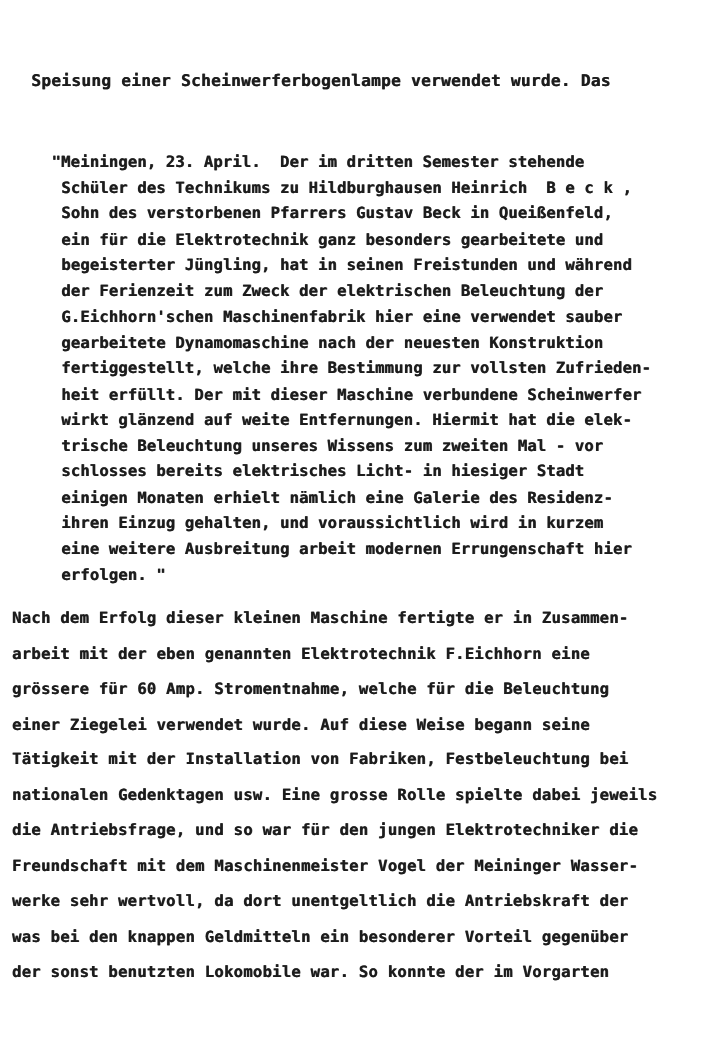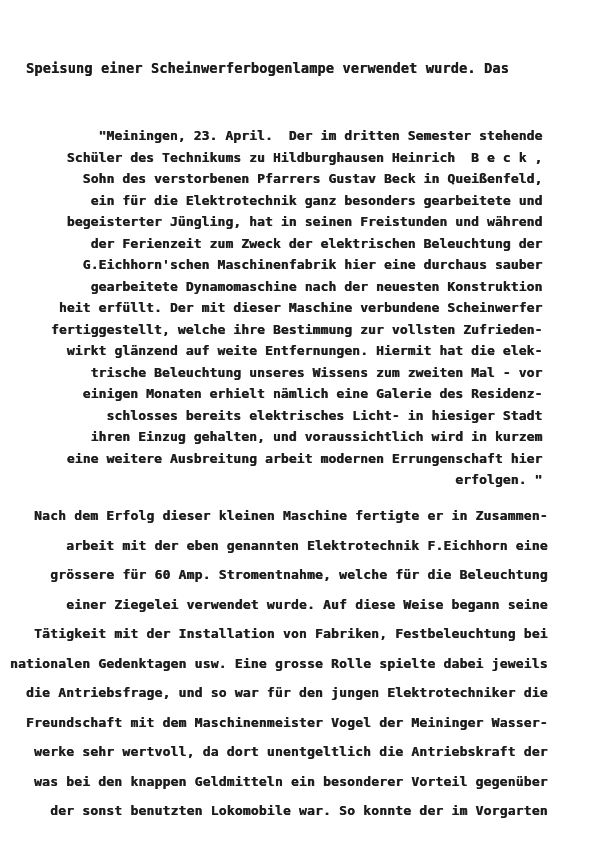--- a/index.html
+++ b/index.html
@@ -11,21 +11,20 @@
     position: relative;
     width: 600px;
     height: 866px;
     background: #ffffff;
     overflow: hidden;
     font-family: "DejaVu Sans Mono", "Liberation Mono", monospace;
     font-weight: 700;
     color: #1c1c1c;
     
     text-shadow: 0.4px 0 0 rgba(20,20,20,0.75), -0.2px 0 0 rgba(20,20,20,0.35);
-    text-align: right;
   }
   .line {
     white-space: pre;       
   }
   .intro {
     position: absolute;
     left: 26px;
     top: 53px;
     font-size: 13.5px;
     line-height: 30px;
@@ -63,28 +62,28 @@
       <div class="line">Speisung einer Scheinwerferbogenlampe verwendet wurde. Das</div>
     </div>
 
   <div class="quote">
       <div class="line">"Meiningen, 23. April.  Der im dritten Semester stehende</div>
       <div class="line">Schüler des Technikums zu Hildburghausen Heinrich  B e c k ,</div>
       <div class="line">Sohn des verstorbenen Pfarrers Gustav Beck in Queißenfeld,</div>
       <div class="line">ein für die Elektrotechnik ganz besonders gearbeitete und</div>
       <div class="line">begeisterter Jüngling, hat in seinen Freistunden und während</div>
       <div class="line">der Ferienzeit zum Zweck der elektrischen Beleuchtung der</div>
-      <div class="line">G.Eichhorn'schen Maschinenfabrik hier eine durchaus sauber</div>
+      <div class="line">G.Eichhorn'schen Maschinenfabrik hier eine verwendet sauber</div>
       <div class="line">gearbeitete Dynamomaschine nach der neuesten Konstruktion</div>
+      <div class="line">fertiggestellt, welche ihre Bestimmung zur vollsten Zufrieden-</div>
       <div class="line">heit erfüllt. Der mit dieser Maschine verbundene Scheinwerfer</div>
-      <div class="line">fertiggestellt, welche ihre Bestimmung zur vollsten Zufrieden-</div>
       <div class="line">wirkt glänzend auf weite Entfernungen. Hiermit hat die elek-</div>
       <div class="line">trische Beleuchtung unseres Wissens zum zweiten Mal - vor</div>
+      <div class="line">schlosses bereits elektrisches Licht- in hiesiger Stadt</div>
       <div class="line">einigen Monaten erhielt nämlich eine Galerie des Residenz-</div>
-      <div class="line">schlosses bereits elektrisches Licht- in hiesiger Stadt</div>
       <div class="line">ihren Einzug gehalten, und voraussichtlich wird in kurzem</div>
       <div class="line">eine weitere Ausbreitung arbeit modernen Errungenschaft hier</div>
       <div class="line">erfolgen. "</div>
     </div>
 
   <div class="body-par">
       <div class="line">Nach dem Erfolg dieser kleinen Maschine fertigte er in Zusammen-</div>
       <div class="line">arbeit mit der eben genannten Elektrotechnik F.Eichhorn eine</div>
       <div class="line">grössere für 60 Amp. Stromentnahme, welche für die Beleuchtung</div>
       <div class="line">einer Ziegelei verwendet wurde. Auf diese Weise begann seine</div>

